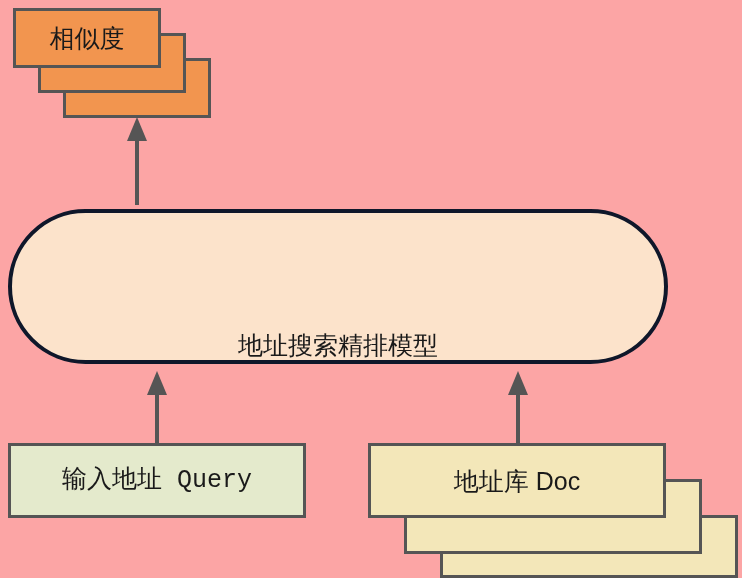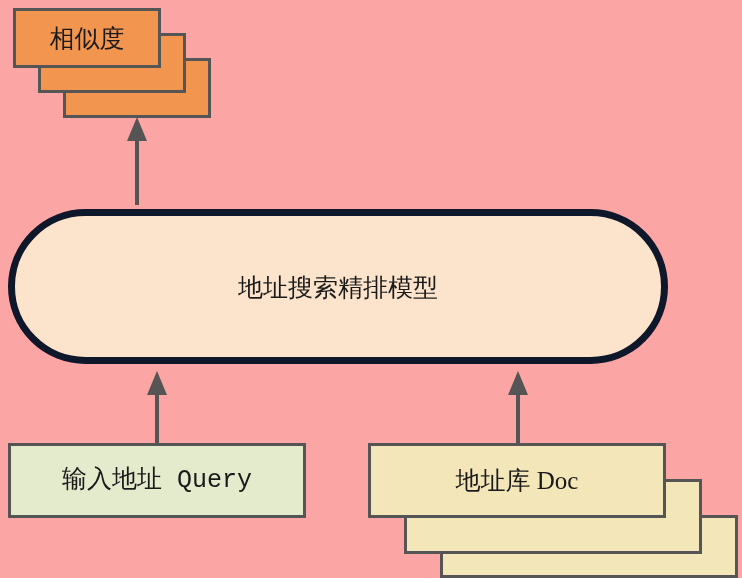--- a/index.html
+++ b/index.html
@@ -44,35 +44,35 @@
     z-index: 2;
   }
   .orange-front {
     left: 13px;  top: 8px;   width: 148px; height: 60px;
     z-index: 3;
   }
   
   .node-model {
     left: 8px;  top: 209px; width: 660px; height: 155px;
     background: #FCE3CB;
-    border: 7px solid #0f172a;
+    border: 4px solid #0f172a;
     border-radius: 78px;
     z-index: 3;
+    align-items: flex-end;
   }
   
   .node-query {
     left: 8px;  top: 443px; width: 298px; height: 75px;
     background: #E4EACC;
     z-index: 3;
     font-family: Liberation Mono, monospace;
   }
   
   .stack-yellow {
     background: #F3E7B9;
-    font-family: Liberation Serif, serif;
   }
   .yellow-back3 {
     left: 440px; top: 515px; width: 298px; height: 63px;
     z-index: 1;
   }
   .yellow-back2 {
     left: 404px; top: 479px; width: 298px; height: 75px;
     z-index: 2;
   }
   .yellow-front {

